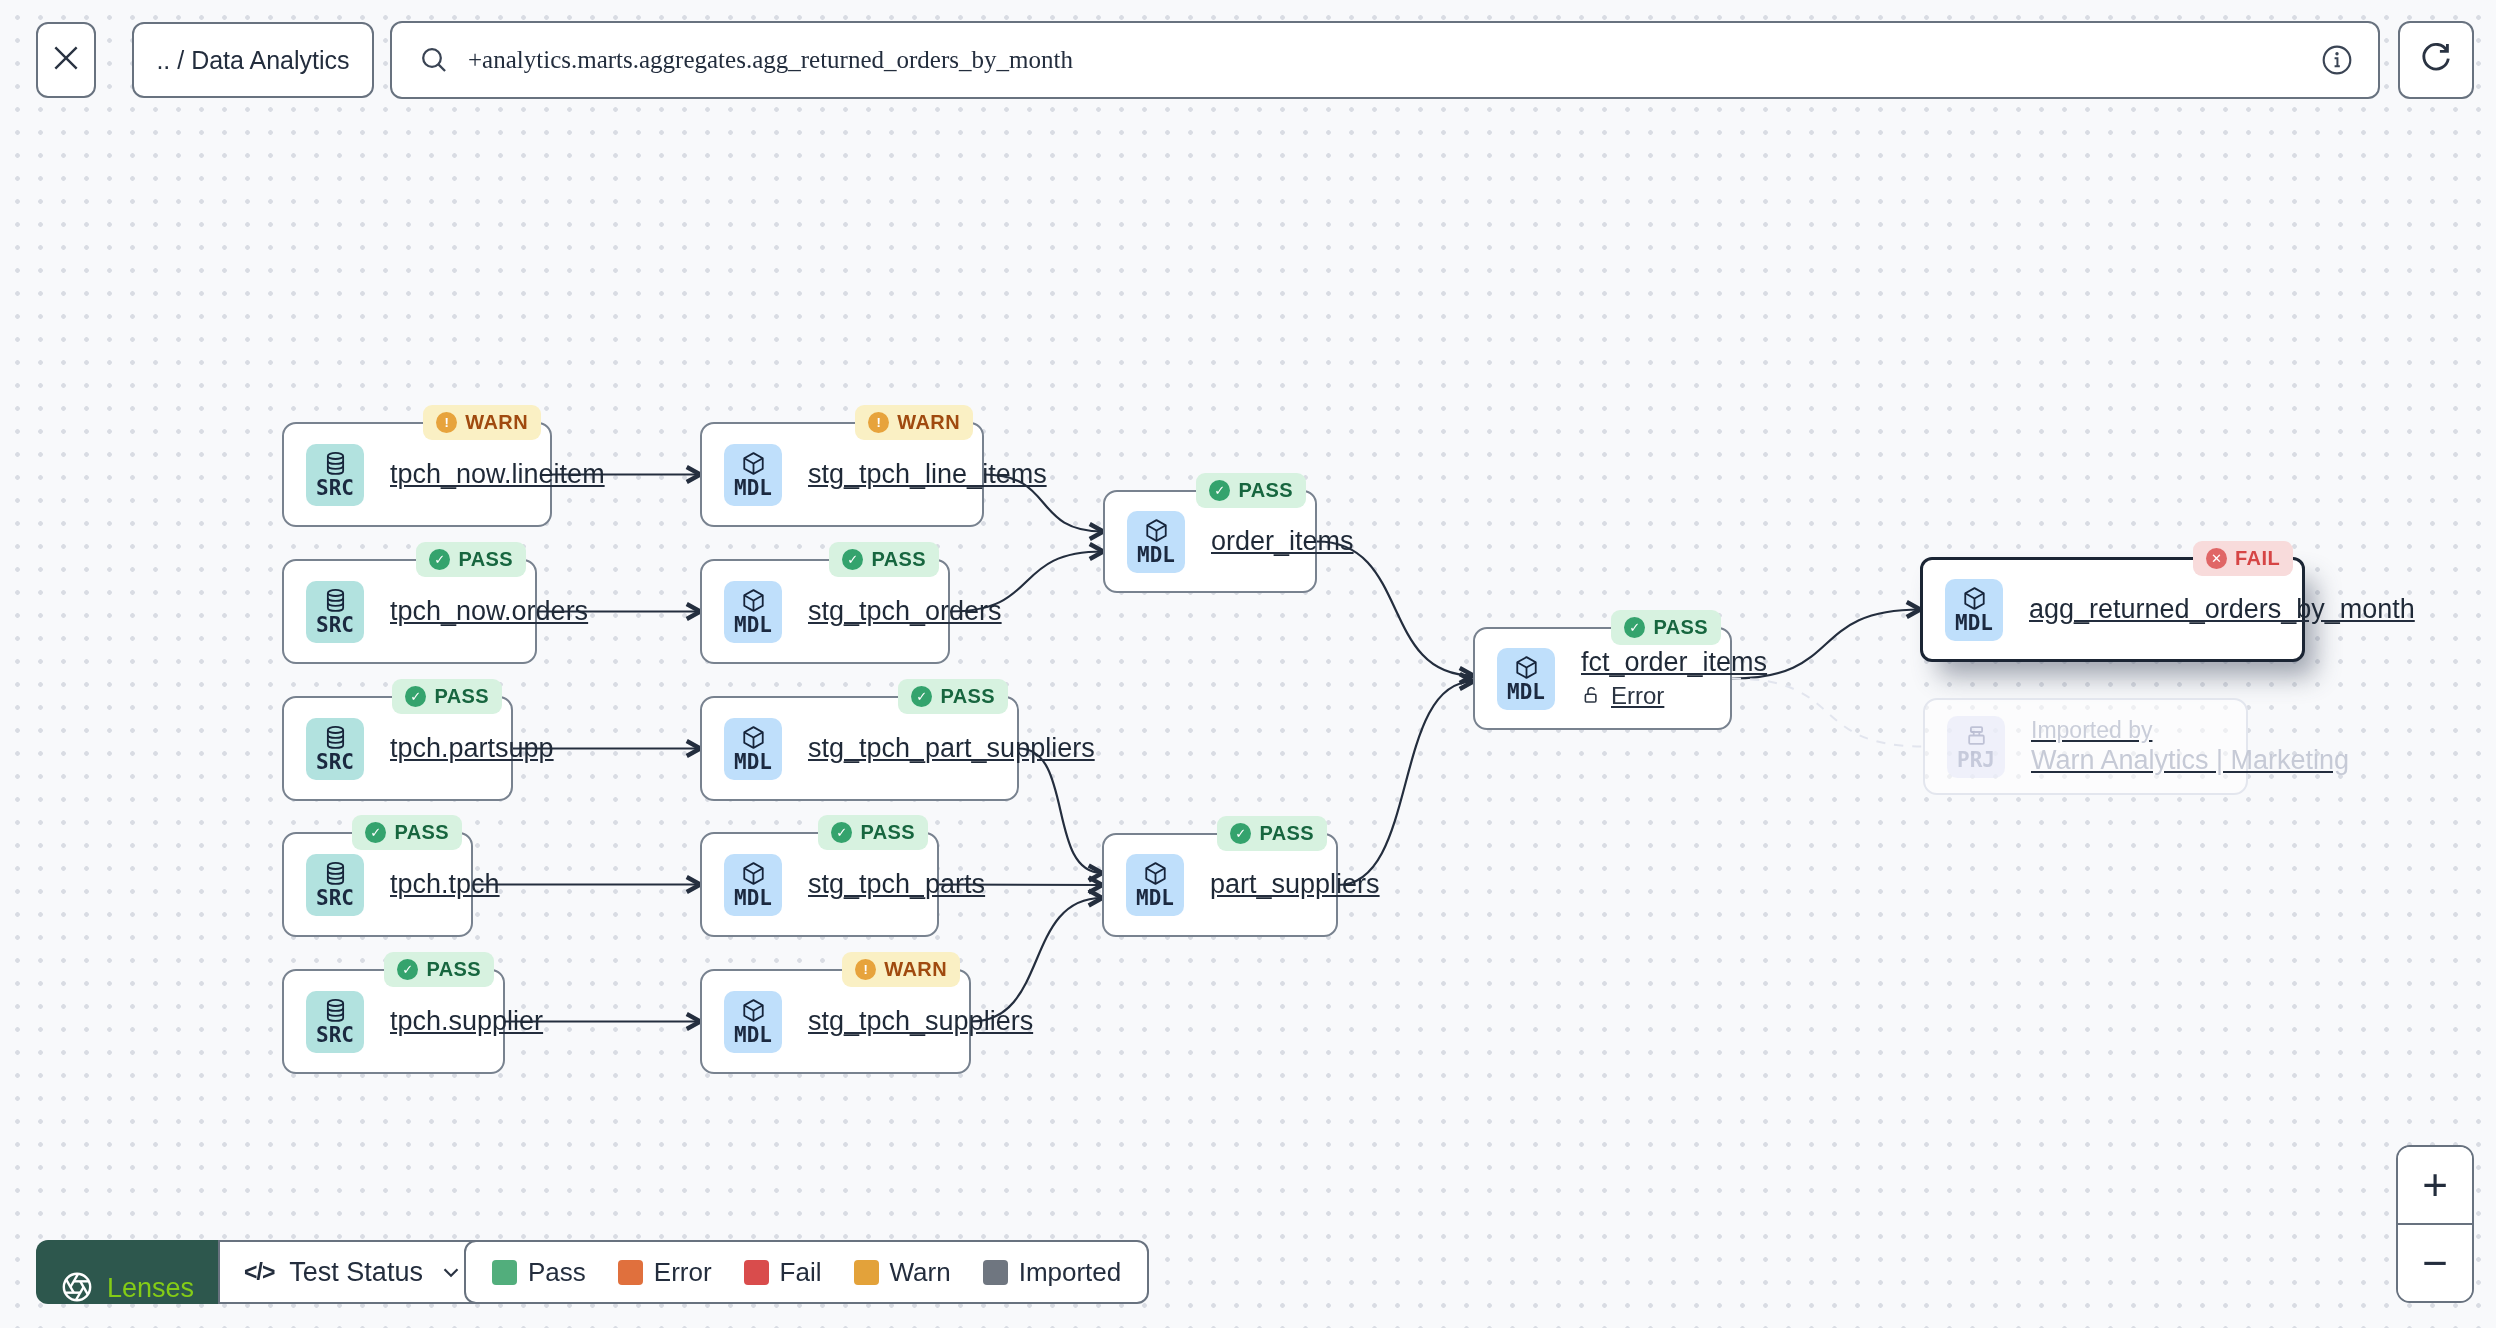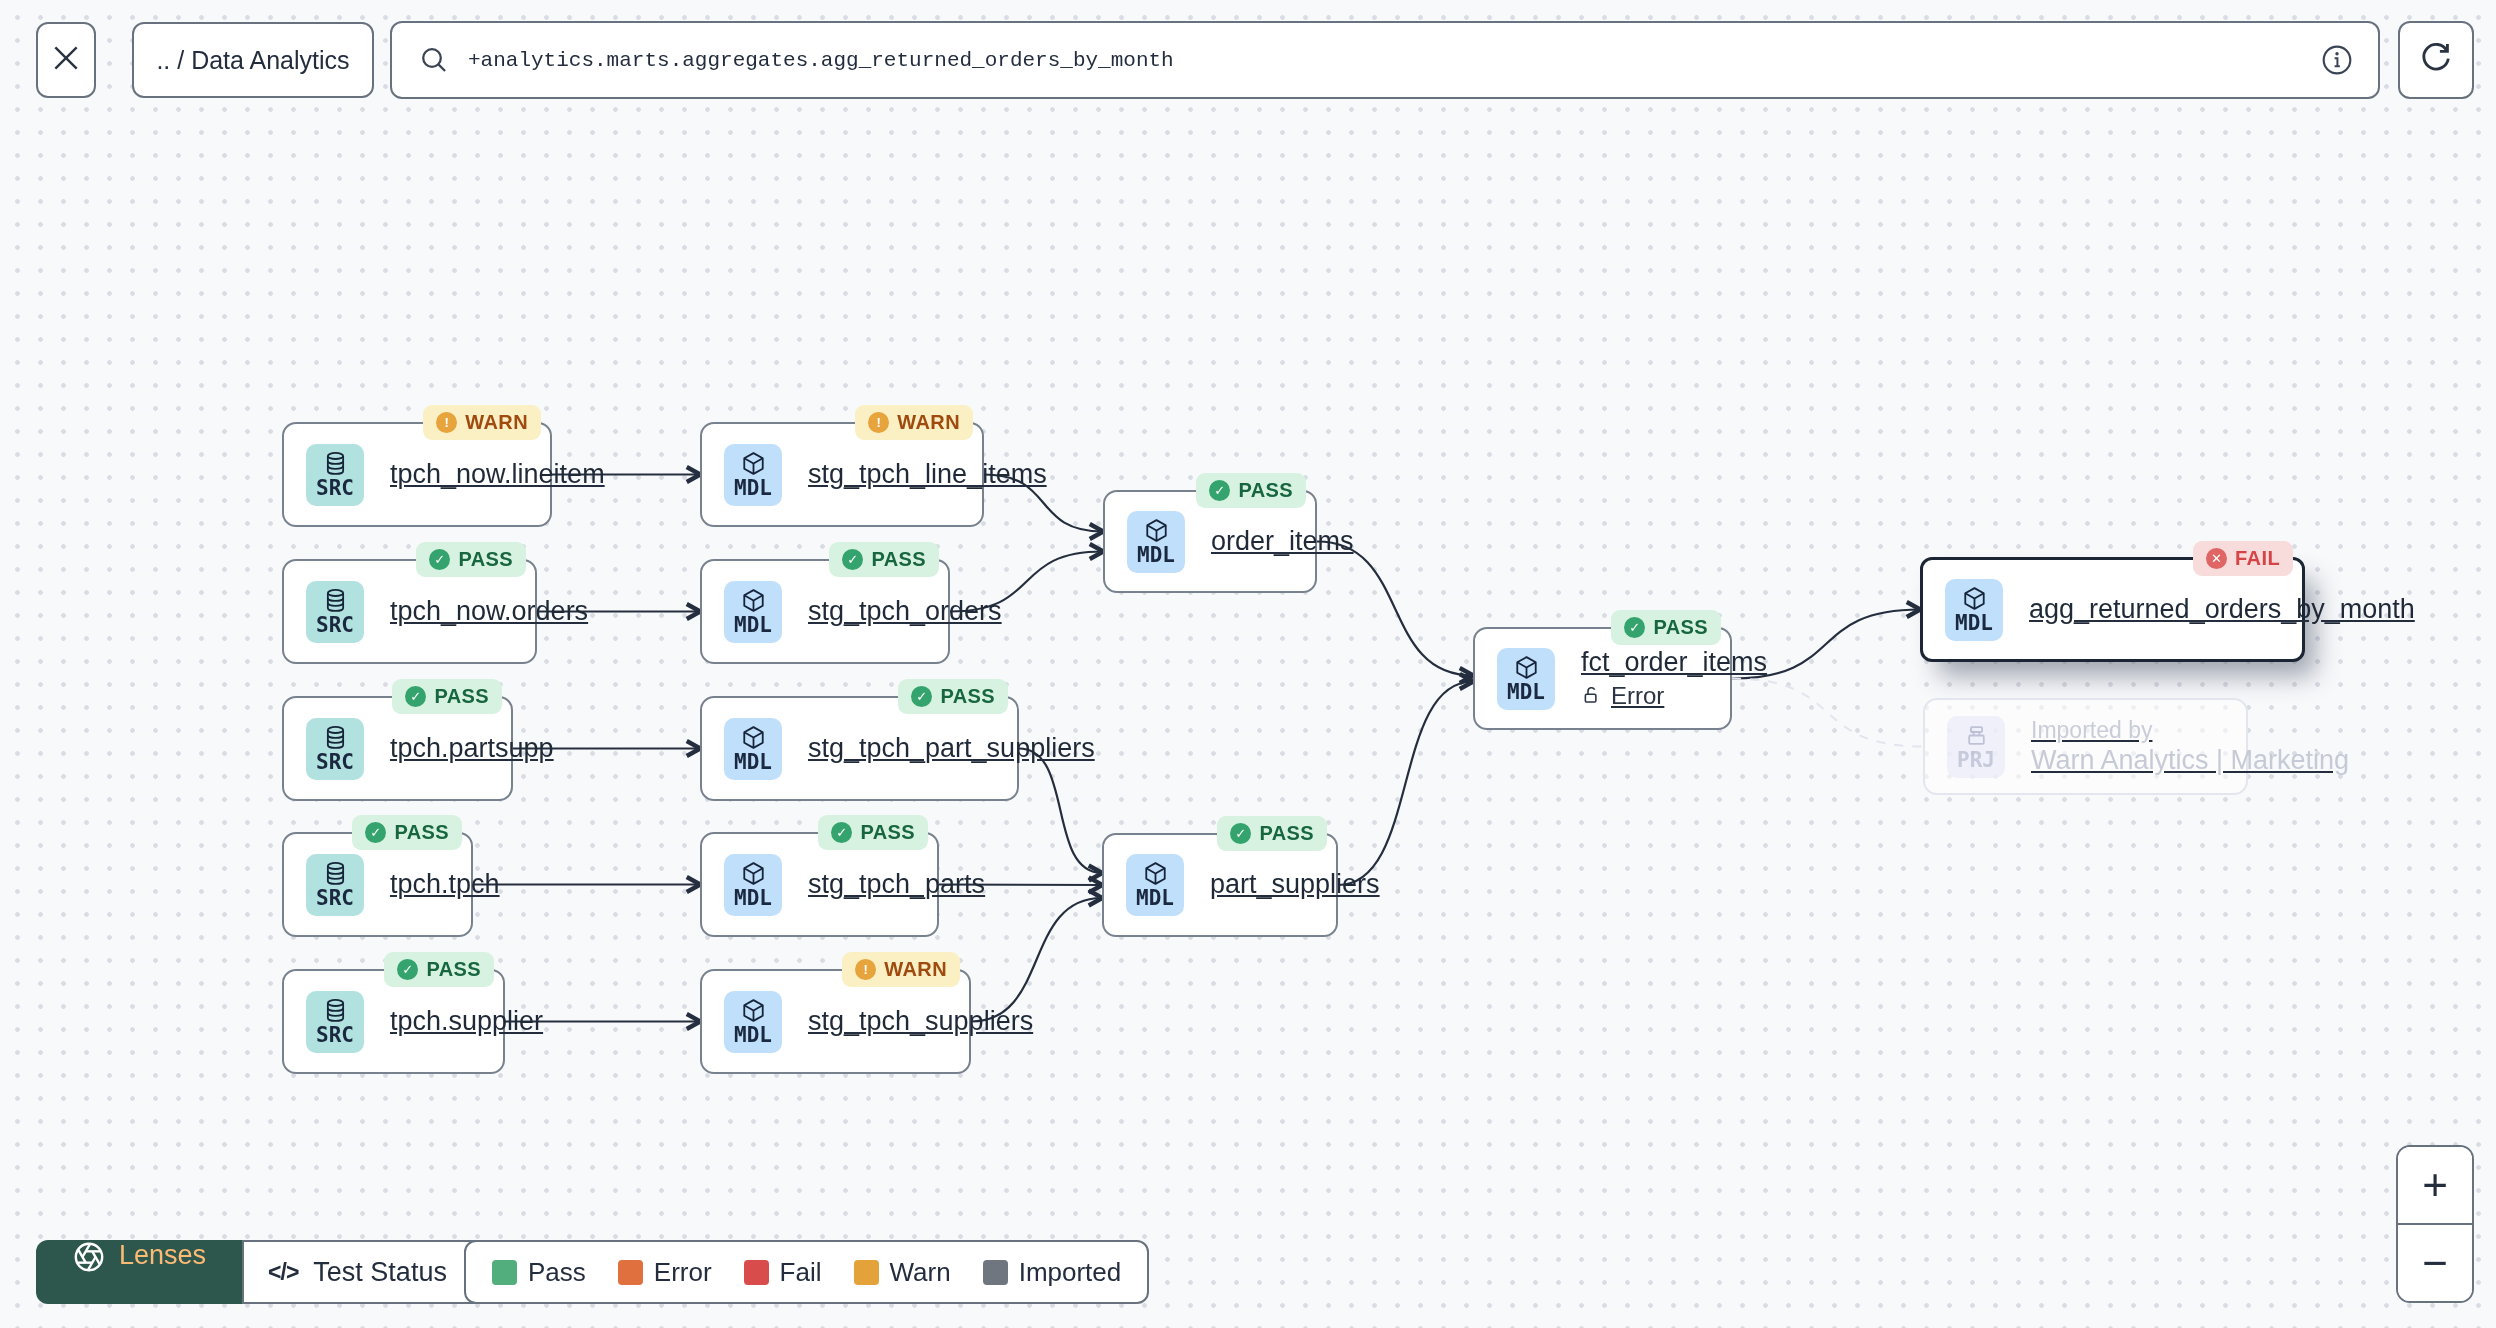--- a/index.html
+++ b/index.html
@@ -9,22 +9,22 @@
     background-image:radial-gradient(circle,#d9dce3 2.2px,transparent 2.3px);
     background-size:23px 23px;background-position:6px 6px;
     font-family:"Liberation Sans","DejaVu Sans",sans-serif;color:#232d3d;
   }
   .pill{position:absolute;background:#fff;border:2px solid #68727f;border-radius:12px;
         box-sizing:border-box;display:flex;align-items:center;}
   
   .btn-close{left:36px;top:22px;width:60px;height:76px;justify-content:center;cursor:pointer;}
   .btn-breadcrumb{left:132px;top:22px;width:242px;height:76px;justify-content:center;font-size:25px;cursor:pointer;}
   .searchbar{left:390px;top:21px;width:1990px;height:78px;padding:0 24px 0 26px;gap:18px;}
-  .searchbar input{flex:1;border:none;outline:none;background:transparent;font-size:21px;
-        color:#232d3d;font-family:Liberation Mono, monospace;padding:0;}
+  .searchbar input{flex:1;border:none;outline:none;background:transparent;font-size:25px;
+        color:#232d3d;font-family:Liberation Serif, serif;padding:0;}
   .btn-refresh{left:2398px;top:21px;width:76px;height:78px;justify-content:center;cursor:pointer;}
   .icon-btn{display:flex;align-items:center;justify-content:center;cursor:pointer;background:none;border:none;padding:0;}
   
   #edges{position:absolute;left:0;top:0;pointer-events:none;}
   #edges path{fill:none;stroke:#242e3e;stroke-width:2.2px;}
   #edges path.faded{stroke:#e2e5ee;stroke-dasharray:9 9;stroke-width:2px;}
   .node{position:absolute;background:#fff;border:2px solid #78828f;border-radius:14px;
         box-sizing:border-box;display:flex;align-items:center;padding:0 22px;cursor:pointer;}
   .node.selected{border:3.5px solid #1b2534;border-radius:12px;
         box-shadow:14px 18px 26px -4px rgba(62,74,94,.48);}
@@ -40,22 +40,22 @@
   .node .label{font-size:27px;color:#1f2937;white-space:nowrap;line-height:1.15;}
   .node .toplabel{font-size:23px;color:#c9cdd9;white-space:nowrap;line-height:1.2;}
   .node.faded .label{color:#c6cad6;}
   .node .sub{display:flex;align-items:center;gap:9px;font-size:24px;color:#2b3442;margin-top:3px;}
   .badge{position:absolute;top:-19px;right:9px;height:35px;border-radius:9px;display:flex;
         align-items:center;gap:8px;padding:0 13px;font-size:20px;font-weight:bold;letter-spacing:.4px;}
   .badge .dot{width:21px;height:21px;border-radius:50%;color:#fff;font-size:13px;font-weight:bold;
         display:flex;align-items:center;justify-content:center;line-height:1;}
   
   .lenses-wrap{position:absolute;left:36px;top:1240px;height:64px;display:flex;align-items:stretch;}
-  .lenses-btn{display:flex;align-items:flex-start;gap:13px;padding:0 36px;border-radius:12px 0 0 12px;
-        color:#fdba74;font-size:27px;cursor:pointer;}
+  .lenses-btn{display:flex;align-items:flex-end;gap:13px;padding:0 24px;border-radius:12px 0 0 12px;
+        color:#84cc16;font-size:27px;cursor:pointer;}
   .lens-select{display:flex;align-items:center;gap:15px;padding:0 24px;background:#fff;
         border:2px solid #68727f;border-radius:0 12px 12px 0;font-size:27px;cursor:pointer;box-sizing:border-box;}
   .code-glyph{font-size:23px;font-weight:bold;letter-spacing:-1px;color:#232d3d;}
   .legend{left:464px;top:1240px;height:64px;padding:0 26px;gap:32px;border-radius:12px;}
   .legend-item{display:flex;align-items:center;gap:11px;font-size:26px;}
   .legend-item .sq{width:25px;height:25px;border-radius:4px;}
   
   .zoomctl{left:2396px;top:1145px;width:78px;height:158px;border-radius:14px;flex-direction:column;
         align-items:stretch;padding:0;overflow:hidden;}
   .zoomctl button{flex:1;border:none;background:#fff;font-size:44px;color:#232d3d;cursor:pointer;

